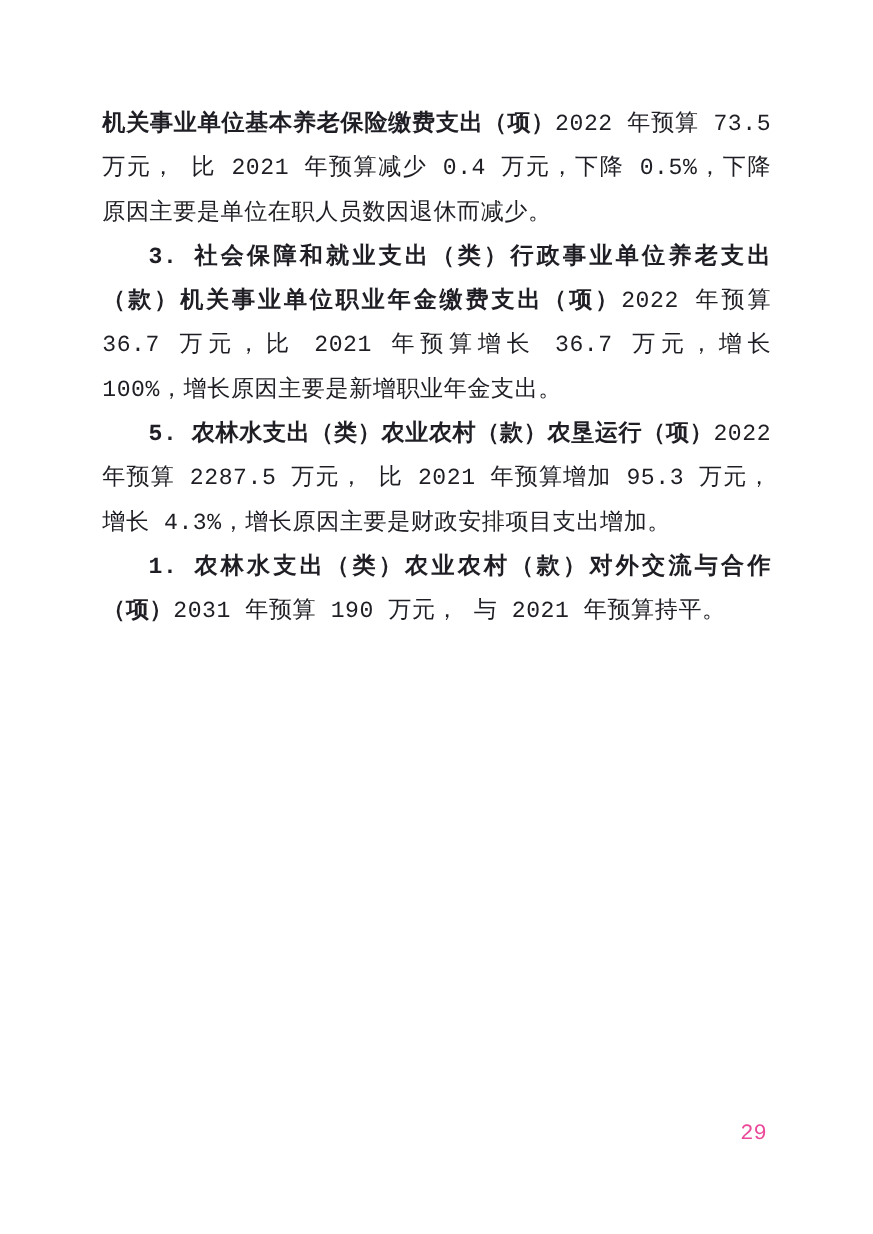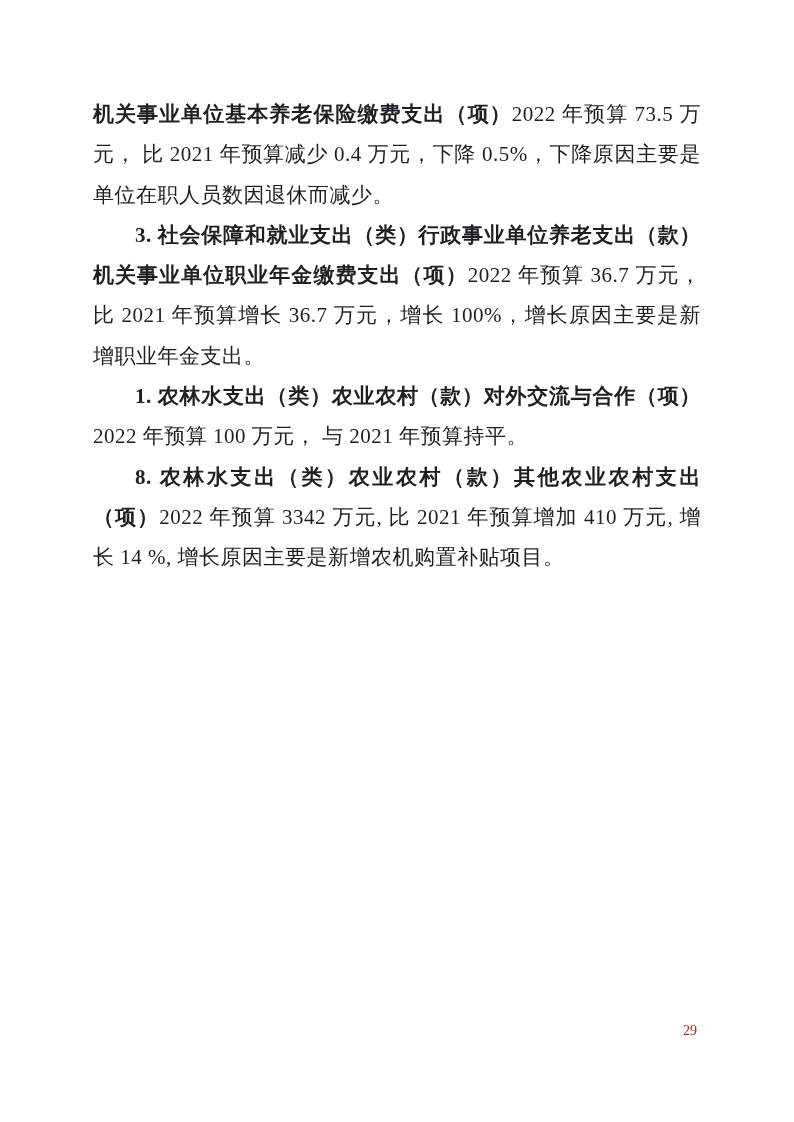--- a/index.html
+++ b/index.html
@@ -11,20 +11,21 @@
     height: 1122px;
     background: #ffffff;
     font-family: "Liberation Serif", "DejaVu Serif", serif;
   }
   .page {
     position: relative;
     width: 794px;
     height: 1122px;
     background: #ffffff;
     overflow: hidden;
+    font-family: Liberation Mono, monospace;
   }
   .content {
     position: absolute;
     left: 93px;
     top: 94px;
     width: 608px;
     color: #1e1e24;
     font-size: 21px;
     line-height: 40.3px;
     text-align: justify;
@@ -37,39 +38,39 @@
   .para.indent {
     text-indent: 2em;
   }
   .lead {
     font-weight: bold;
   }
   .page-number {
     position: absolute;
     right: 97px;
     top: 1021px;
-    color: #b91c1c;
-    font-size: 14px;
+    color: #ec4899;
+    font-size: 20px;
     line-height: 20px;
   }
 </style>
 </head>
 <body>
 
 <div class="page">
   <div class="content">
 
     <p class="para"><span class="lead">机关事业单位基本养老保险缴费支出（项）</span><span>2022 年预算 73.5 万元， 比 2021 年预算减少 0.4 万元，下降 0.5%，下降原因主要是单位在职人员数因退休而减少。</span></p>
 
     <p class="para indent"><span class="lead">3. 社会保障和就业支出（类）行政事业单位养老支出（款）机关事业单位职业年金缴费支出（项）</span><span>2022 年预算 36.7 万元，比 2021 年预算增长 36.7 万元，增长 100%，增长原因主要是新增职业年金支出。</span></p>
 
 
+    <p class="para indent"><span class="lead">5. 农林水支出（类）农业农村（款）农垦运行（项）</span><span>2022 年预算 2287.5 万元， 比 2021 年预算增加 95.3 万元， 增长 4.3%，增长原因主要是财政安排项目支出增加。</span></p>
 
-    <p class="para indent"><span class="lead">1. 农林水支出（类）农业农村（款）对外交流与合作（项）</span><span>2022 年预算 100 万元， 与 2021 年预算持平。</span></p>
+    <p class="para indent"><span class="lead">1. 农林水支出（类）农业农村（款）对外交流与合作（项）</span><span>2031 年预算 190 万元， 与 2021 年预算持平。</span></p>
 
 
-    <p class="para indent"><span class="lead">8. 农林水支出（类）农业农村（款）其他农业农村支出（项）</span><span>2022 年预算 3342 万元, 比 2021 年预算增加 410 万元, 增长 14 %, 增长原因主要是新增农机购置补贴项目。</span></p>
 
 
   </div>
 
   <div class="page-number">29</div>
 </div>
 
 </body></html>

